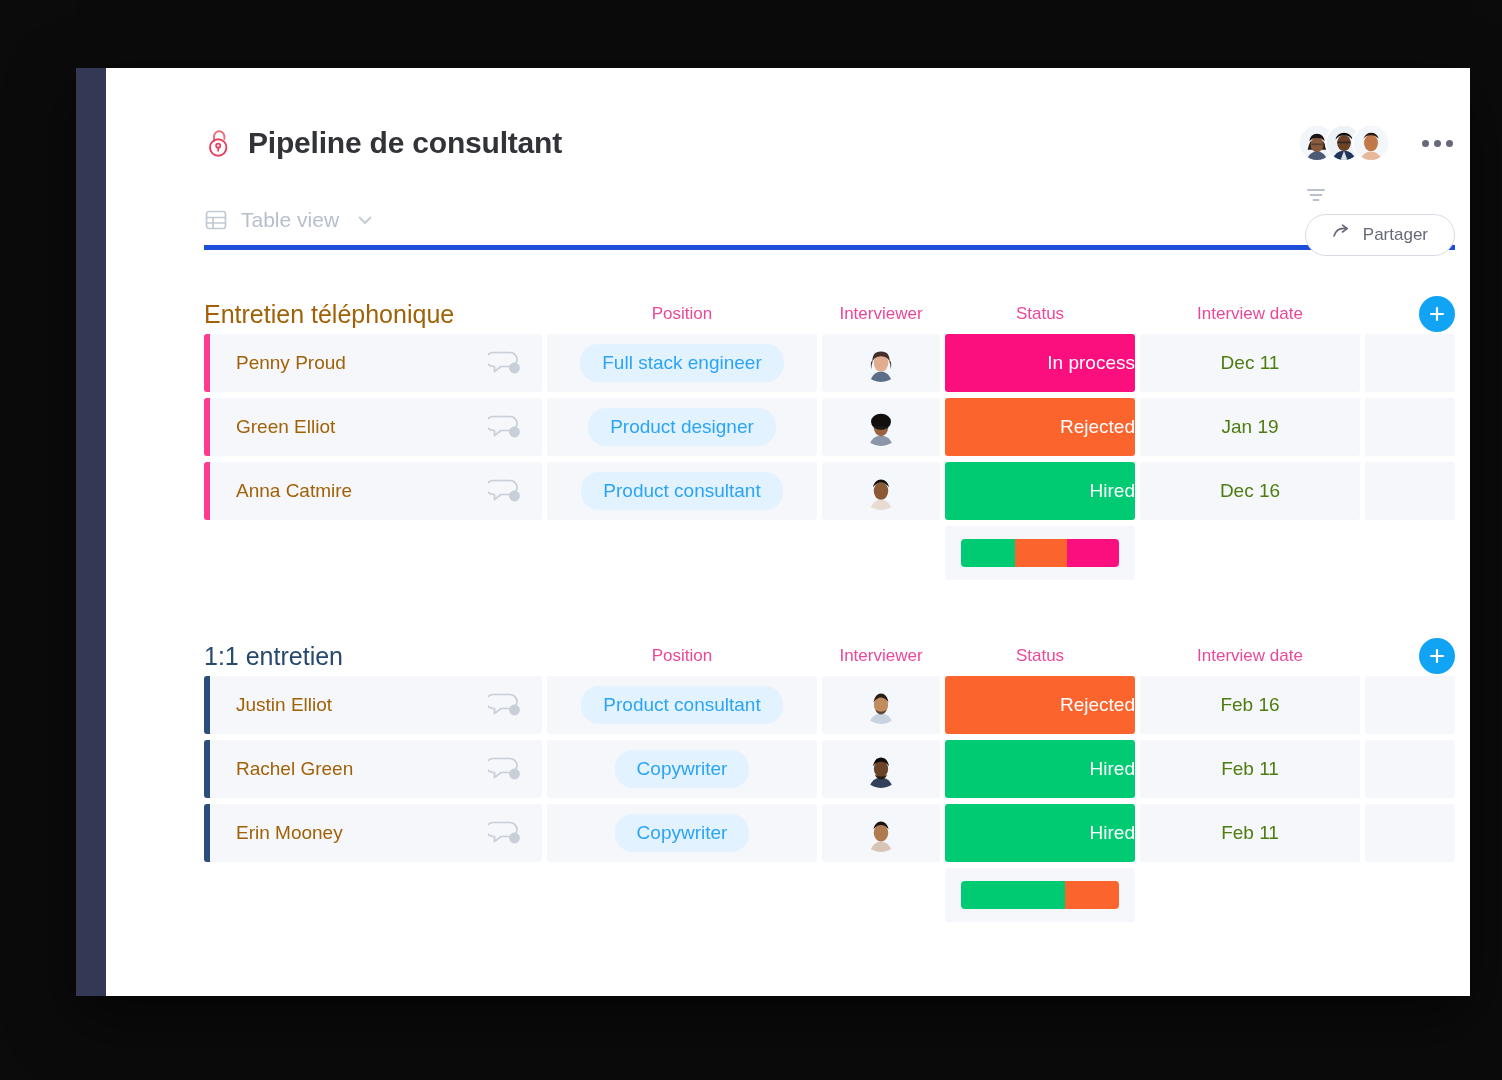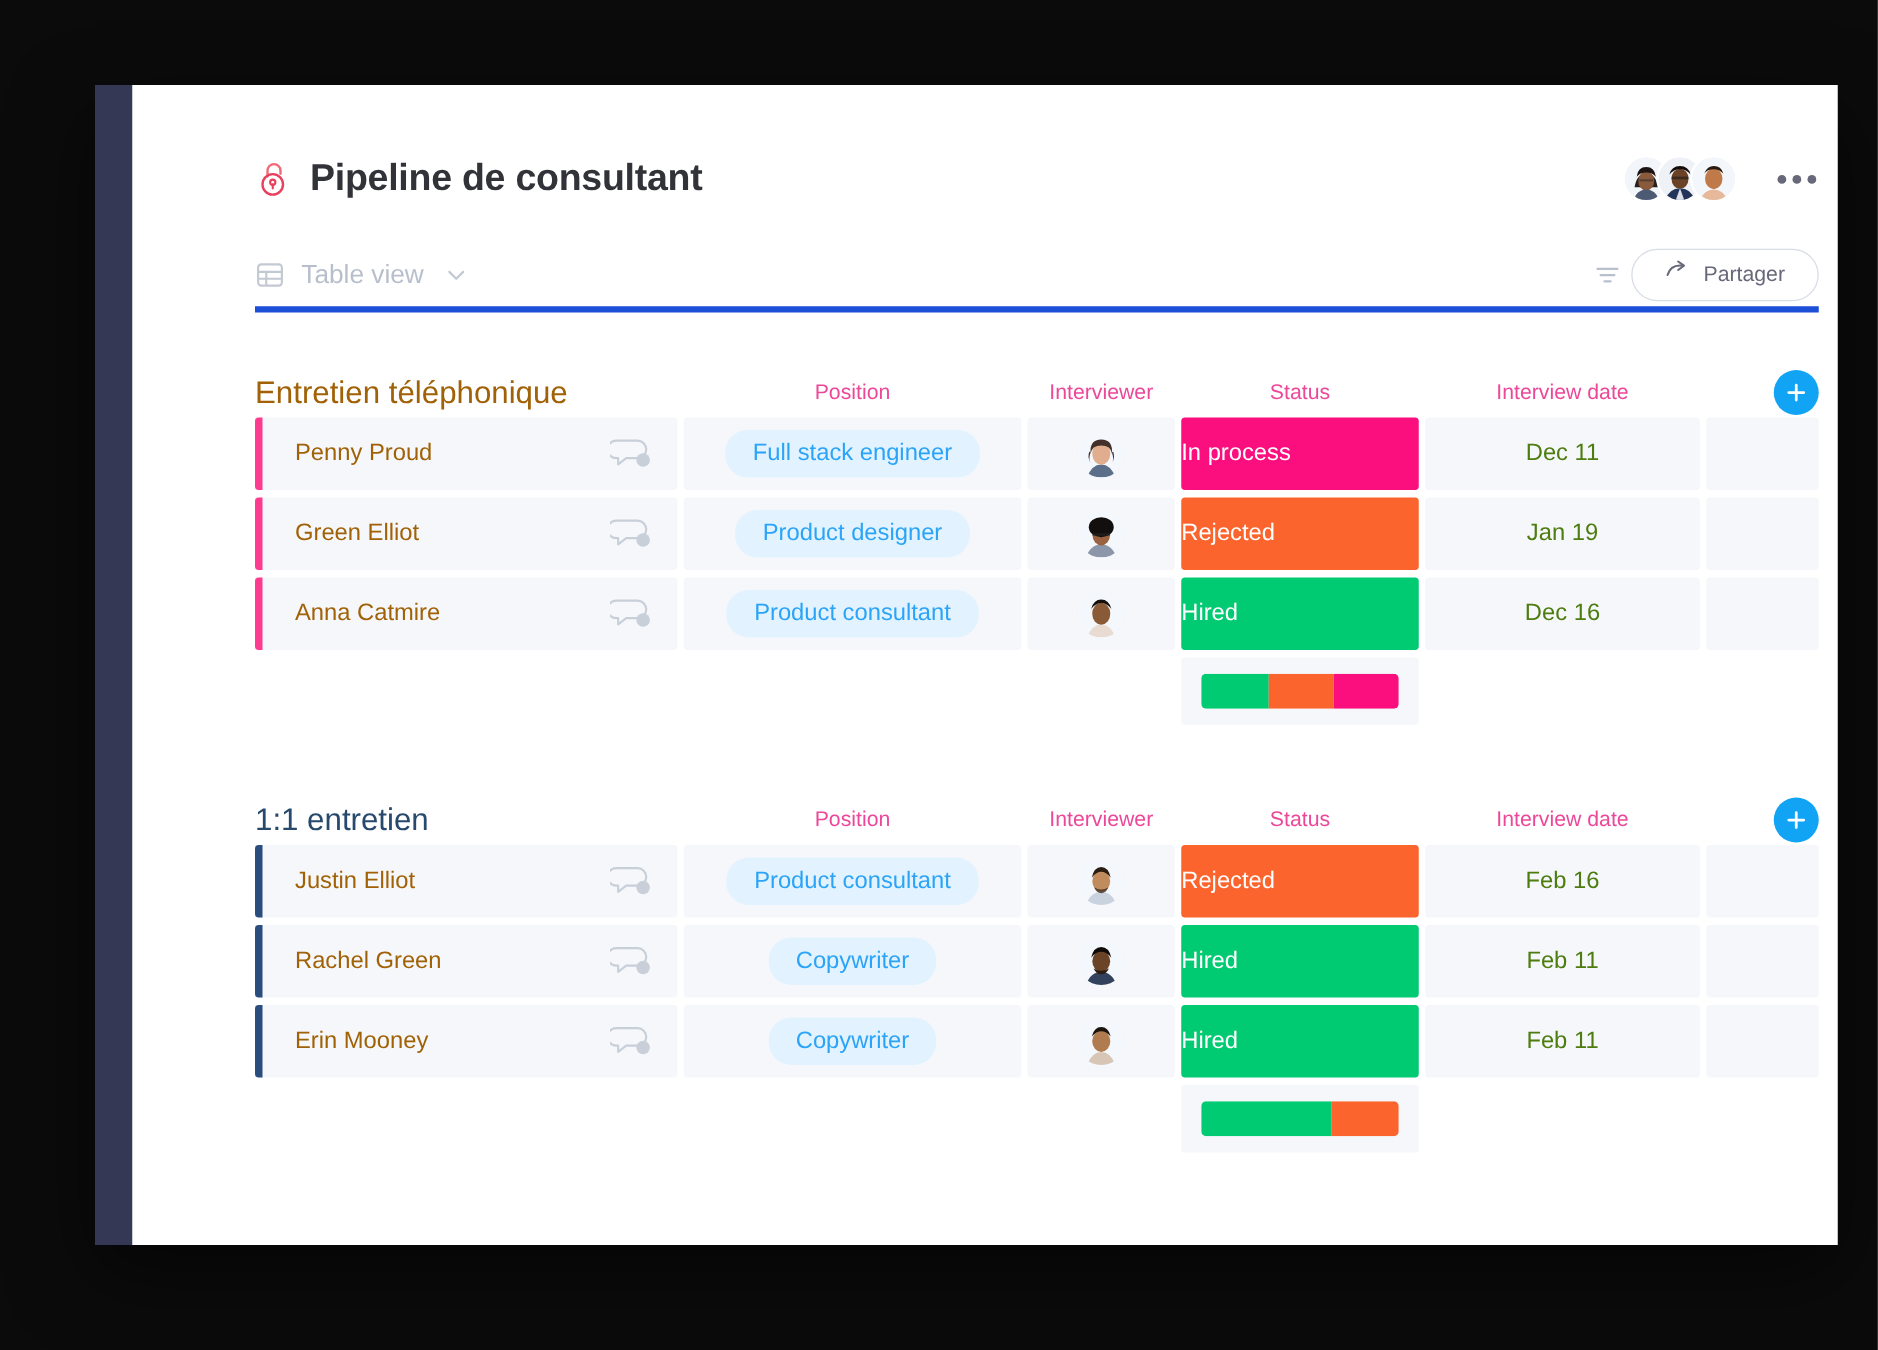--- a/index.html
+++ b/index.html
@@ -81,21 +81,21 @@
     margin-top: 28px;
     height: 56px;
     display: flex;
     align-items: center;
     border-bottom: 5px solid #1d4ed8;
   }
   .viewbtn { display: flex; align-items: center; gap: 13px; cursor: pointer; }
   .viewbtn .tbl { width: 24px; height: 24px; }
   .viewbtn .vlabel { font-size: 21px; color: #b8bfcc; }
   .viewbtn .chev { width: 18px; height: 18px; margin-left: 4px; }
-  .viewbar-right { margin-left: auto; display: flex; align-items: center; gap: 8px; }
+  .viewbar-right { margin-left: auto; display: flex; align-items: flex-start; gap: 8px; flex-direction: column; }
   .filter-icon { width: 22px; height: 22px; }
   .share-btn {
     display: flex; align-items: center; gap: 11px;
     height: 42px; padding: 0 26px;
     border: 1px solid #d7dce5; border-radius: 21px;
     background: #fff; cursor: pointer;
   }
   .share-btn .slabel { font-size: 17px; color: #676879; }
   .share-btn svg { width: 20px; height: 20px; }
 
@@ -180,21 +180,21 @@
     border-radius: 18px;
     padding: 8px 22px;
     white-space: nowrap;
   }
 
   .cell.intv { justify-content: center; }
   .intv-av { width: 38px; height: 38px; border-radius: 50%; overflow: hidden; background: #eef2f7; }
   .intv-av svg { display: block; width: 100%; height: 100%; }
 
   .cell.status {
-    justify-content: flex-start;
+    justify-content: flex-end;
     color: #ffffff;
     font-size: 19px;
     border-radius: 3px;
   }
 
   .cell.date { justify-content: center; font-size: 19px; color: #4d7c0f; }
 
   .cell.extra { }
 
   

